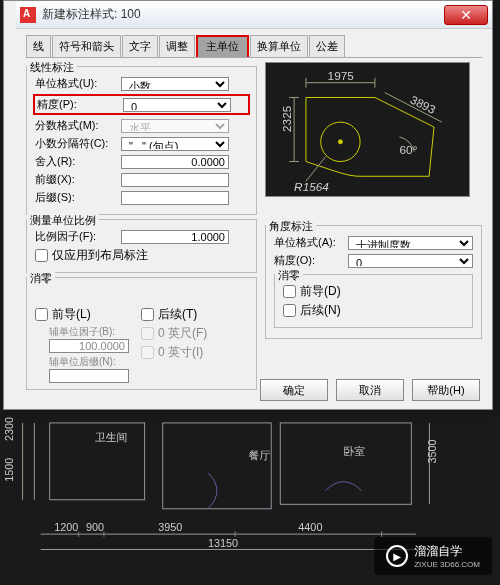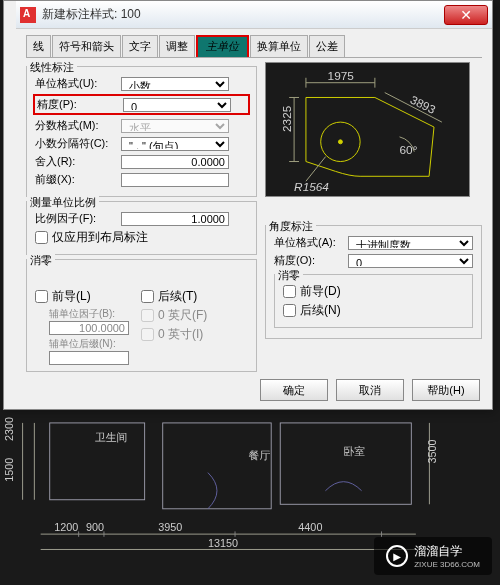--- a/index.html
+++ b/index.html
@@ -9,21 +9,21 @@
     .dialog { position: absolute; top: 0; left: 3px; width: 490px; height: 410px; background: #f0f0f0; border: 1px solid #888; box-shadow: 2px 2px 10px rgba(0,0,0,0.3); padding-left: 12px; }
     .titlebar { height: 28px; background: linear-gradient(#ffffff, #e0e8f0); border-bottom: 1px solid #ccc; display: flex; align-items: center; padding: 0 4px; }
     .titlebar-icon { width: 16px; height: 16px; background: #e03030; margin-right: 6px; display: inline-block; position: relative; }
     .titlebar-icon::after { content: "A"; color: white; position: absolute; left: 3px; top: 1px; font-size: 10px; font-weight: bold; }
     .titlebar-text { flex: 1; color: #333; }
     .win-close { width: 44px; height: 20px; background: linear-gradient(#e88, #c22); border: 1px solid #a00; border-radius: 3px; color: white; text-align: center; line-height: 18px; font-size: 14px; }
     
     
     .tabs { display: flex; margin: 6px 10px 0; border-bottom: 1px solid #aaa; }
     .tab { padding: 3px 6px; border: 1px solid #aaa; border-bottom: none; margin-right: 1px; background: #e8e8e8; cursor: pointer; font-size: 11px; white-space: nowrap; }
-    .tab.active { background: #0f766e; border-width: 2px; border-color: #d00; padding: 2px 8px; font-weight: normal; font-style: italic; }
+    .tab.active { background: #a3a3a3; border-width: 2px; border-color: #d00; padding: 2px 8px; font-weight: normal; }
     
     
     .content { padding: 4px 10px; display: flex; gap: 8px; }
     .left-col { width: 240px; }
     .right-col { flex: 1; }
     
     
     .groupbox { border: 1px solid #bbb; margin: 4px 0; padding: 6px 8px 6px; position: relative; }
     .groupbox-title { position: absolute; top: -7px; left: 0; background: #f0f0f0; padding: 0 3px; font-size: 11px; }
     
@@ -142,20 +142,24 @@
           <select class="wide"><option>" . " (句点)</option></select>
         </div>
         <div class="row">
           <span class="label">舍入(R):</span>
           <input type="text" class="wide" style="text-align: right;" value="0.0000">
         </div>
         <div class="row">
           <span class="label">前缀(X):</span>
           <input type="text" class="wide" value="" style="">
         </div>
+        <div class="row">
+          <span class="label">后缀(S):</span>
+          <input type="text" class="wide" value="" style="">
+        </div>
       </div>
 
       <div class="groupbox">
         <span class="groupbox-title">测量单位比例</span>
         <div class="row">
           <span class="label">比例因子(F):</span>
           <input type="text" class="wide" style="text-align: right;" value="1.0000">
         </div>
         <div class="chk">
           <input type="checkbox" style="">

